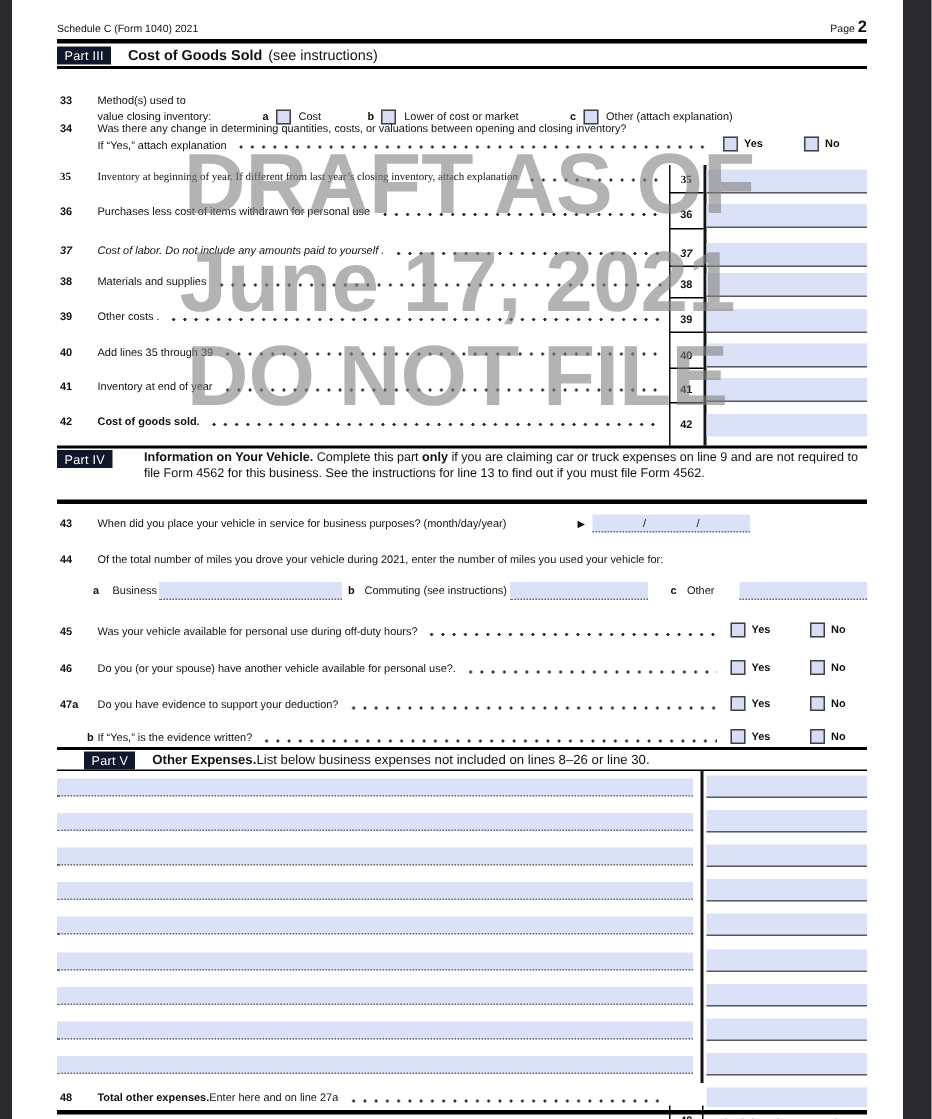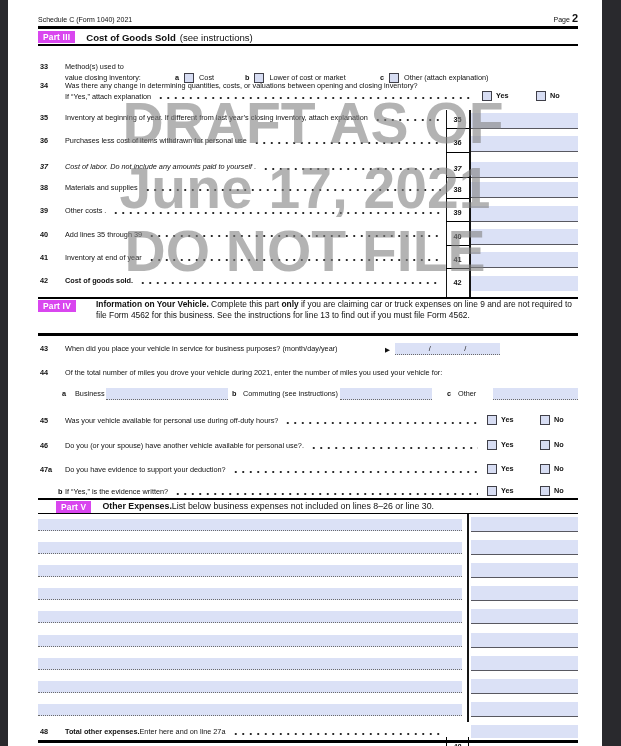--- a/index.html
+++ b/index.html
@@ -13,21 +13,21 @@
   .band{position:absolute;left:30px;right:24px;}
   .txt{font-size:7.3px;line-height:10px;white-space:nowrap;}
   .big{font-size:8.4px;line-height:11px;white-space:nowrap;}
   .b{font-weight:bold;}
   .frow{display:flex;}
   .num{width:25px;flex:0 0 25px;font-weight:bold;padding-left:2px;}
   .leader{flex:1 1 auto;align-self:stretch;margin:0 5px 0 6px;
     background-image:radial-gradient(circle,#2b2b2b 0.9px,transparent 1.15px);
     background-size:7.5px 2px;background-repeat:repeat-x;background-position:left bottom 2.2px;}
   .rule{background:#000;}
-  .tag{background:#d946ef;color:#fff;font-weight:bold;font-size:8.4px;line-height:12px;padding:0 5px;letter-spacing:0.2px;}
+  .tag{background:#0f172a;color:#fff;font-weight:normal;font-size:8.4px;line-height:12px;padding:0 5px;letter-spacing:0.2px;}
   .cb{display:inline-block;width:8px;height:8px;border:1px solid #3f3f48;background:#d7ddf3;flex:0 0 8px;}
   .field{background:#dbe1f6;}
   .dotted-bottom{border-bottom:1.5px dotted #6a6a6a;}
   .writeline{border-bottom:1.8px solid #585860;}
   .optgrp{position:absolute;display:flex;align-items:center;gap:5px;top:0;}
   .yn{position:absolute;display:flex;align-items:center;gap:4px;top:-1px;}
   .cogs-row{position:absolute;left:0;right:0;height:23.3px;}
   .cogs-left{position:absolute;left:0;width:408px;display:flex;top:3px;}
   .cogs-numbox{position:absolute;left:408px;width:23px;height:19.3px;border-bottom:1.5px solid #000;
     text-align:center;font-weight:bold;padding-top:5px;box-sizing:border-box;}
@@ -103,21 +103,21 @@
         <span class="cb"></span>
         <span class="b">No</span>
       </span>
     </div>
   </div>
 
   <div class="band" style="top:110px;height:186.5px;">
     <div class="vline" style="left:408px;top:0;height:100%;width:1px;"></div>
     <div class="vline" style="left:431px;top:0;height:100%;width:1.5px;"></div>
 
-    <div class="cogs-row txt" style="top:0;">
+    <div class="cogs-row txt" style="top:0;font-family:Liberation Serif, serif;">
       <div class="cogs-left">
           <span class="num">35</span>
           <span>Inventory at beginning of year. If different from last year’s closing inventory, attach explanation</span>
           <span class="leader"></span>
         </div>
       <div class="cogs-numbox txt">35</div>
       <div class="cogs-field field writeline"></div>
     </div>
     <div class="cogs-row txt" style="top:23.3px;">
       <div class="cogs-left">

